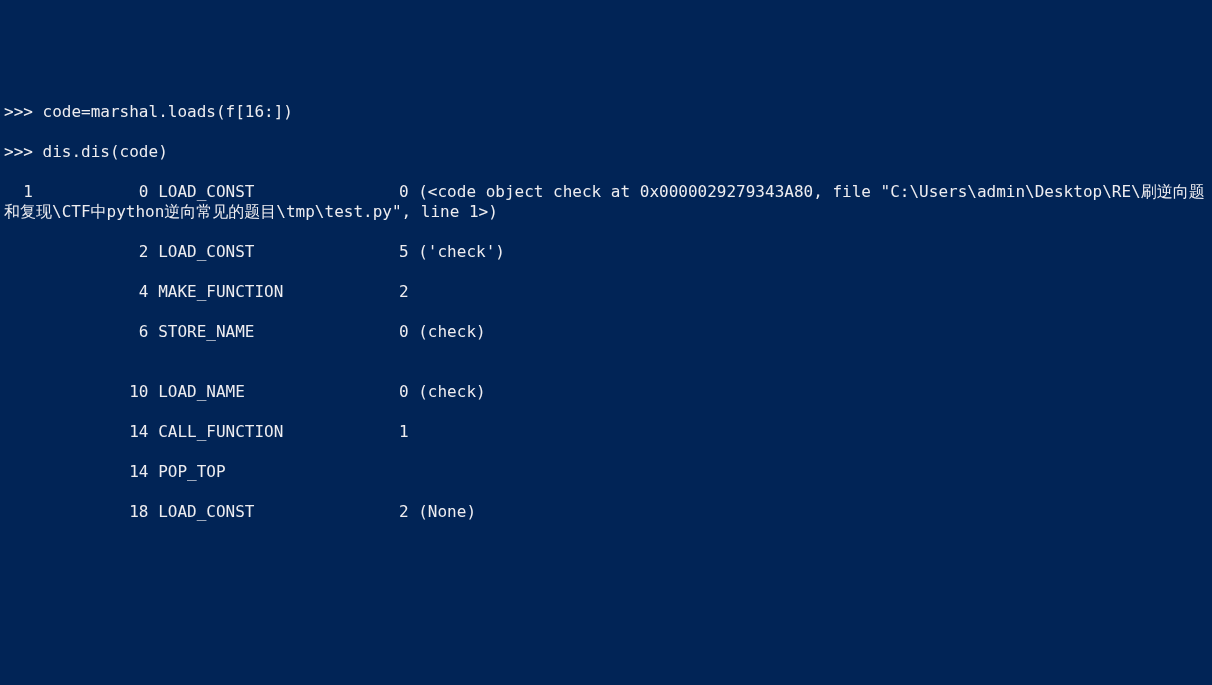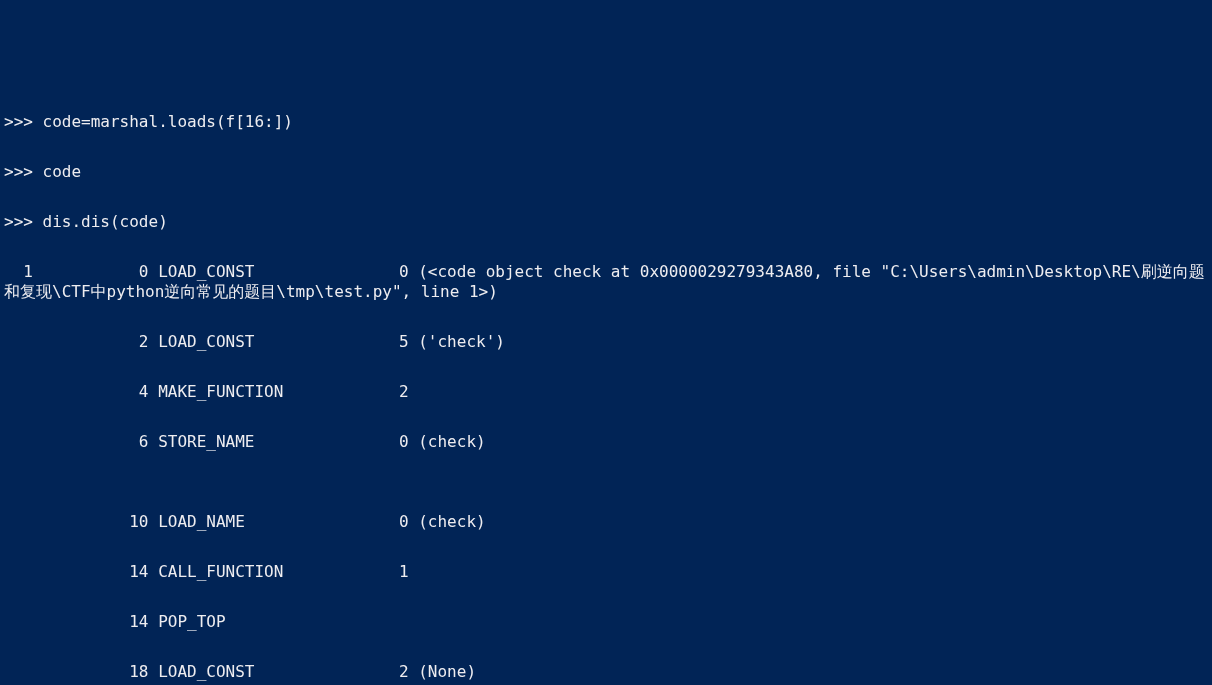--- a/index.html
+++ b/index.html
@@ -19,31 +19,29 @@
       width: 1212px;
       height: 685px;
     }
     .terminal {
       white-space: pre;
       font-family: inherit;
     }
     .output-line {
       white-space: pre-wrap;
       word-break: break-all;
-      margin-top: 10px;
     }
   </style>
 </head>
 <body>
 
 
 
 <div class="terminal">
 <div class="output-line">&gt;&gt;&gt; code=marshal.loads(f[16:])</div>
-<div class="output-line">&gt;&gt;&gt; code</div>
 <div class="output-line">&gt;&gt;&gt; dis.dis(code)</div>
 <div class="output-line">  1           0 LOAD_CONST               0 (&lt;code object check at 0x0000029279343A80, file "C:\Users\admin\Desktop\RE\刷逆向题和复现\CTF中python逆向常见的题目\tmp\test.py", line 1&gt;)</div>
 <div class="output-line">              2 LOAD_CONST               5 ('check')</div>
 <div class="output-line">              4 MAKE_FUNCTION            2</div>
 <div class="output-line">              6 STORE_NAME               0 (check)</div>
 <div class="output-line"></div>
 <div class="output-line">             10 LOAD_NAME                0 (check)</div>
 <div class="output-line">             14 CALL_FUNCTION            1</div>
 <div class="output-line">             14 POP_TOP</div>
 <div class="output-line">             18 LOAD_CONST               2 (None)</div>

